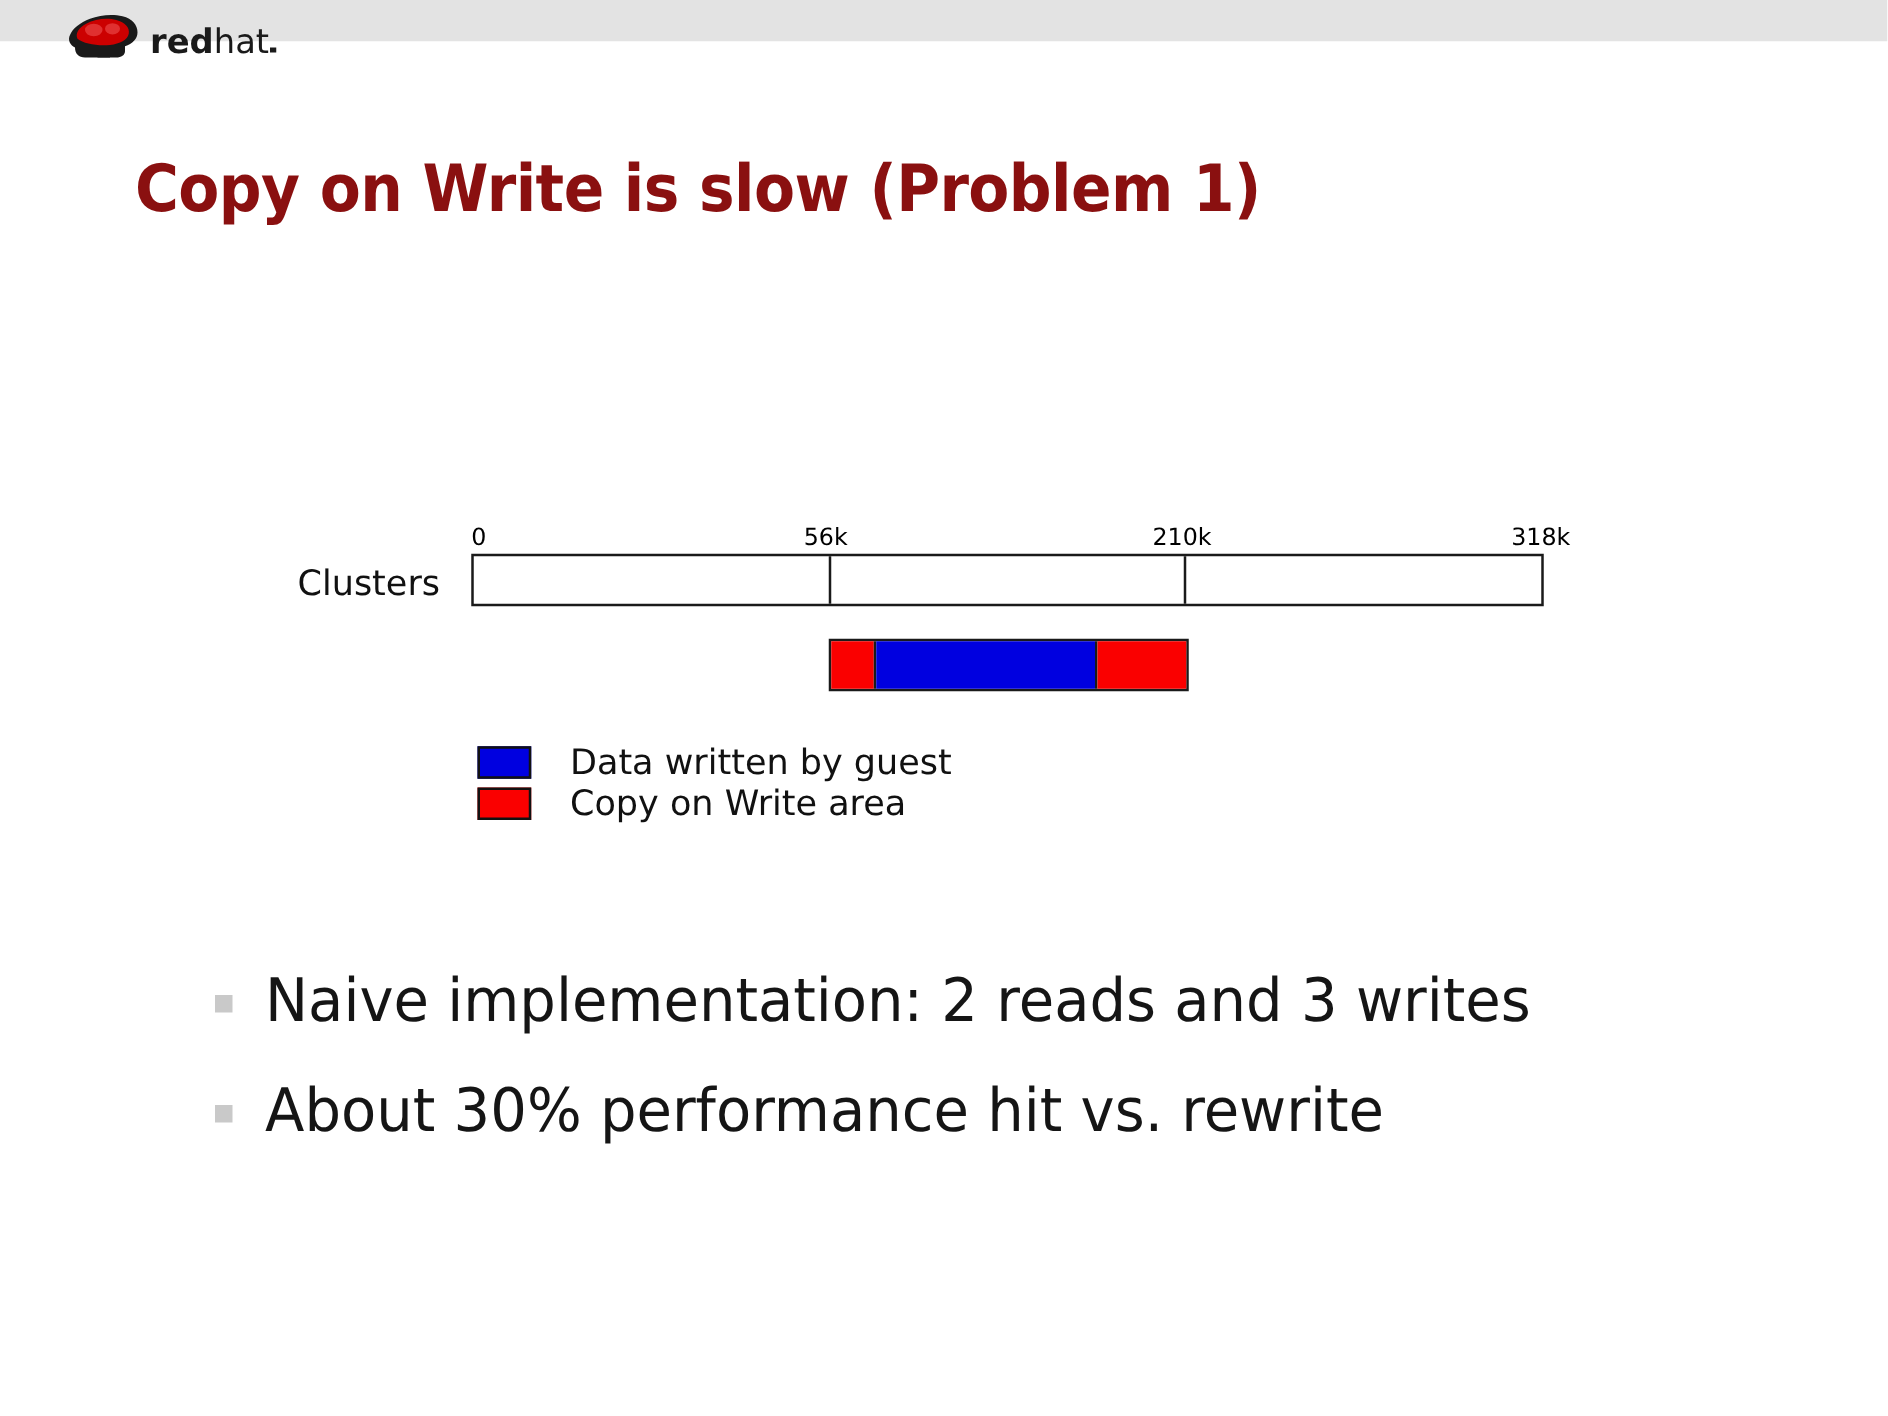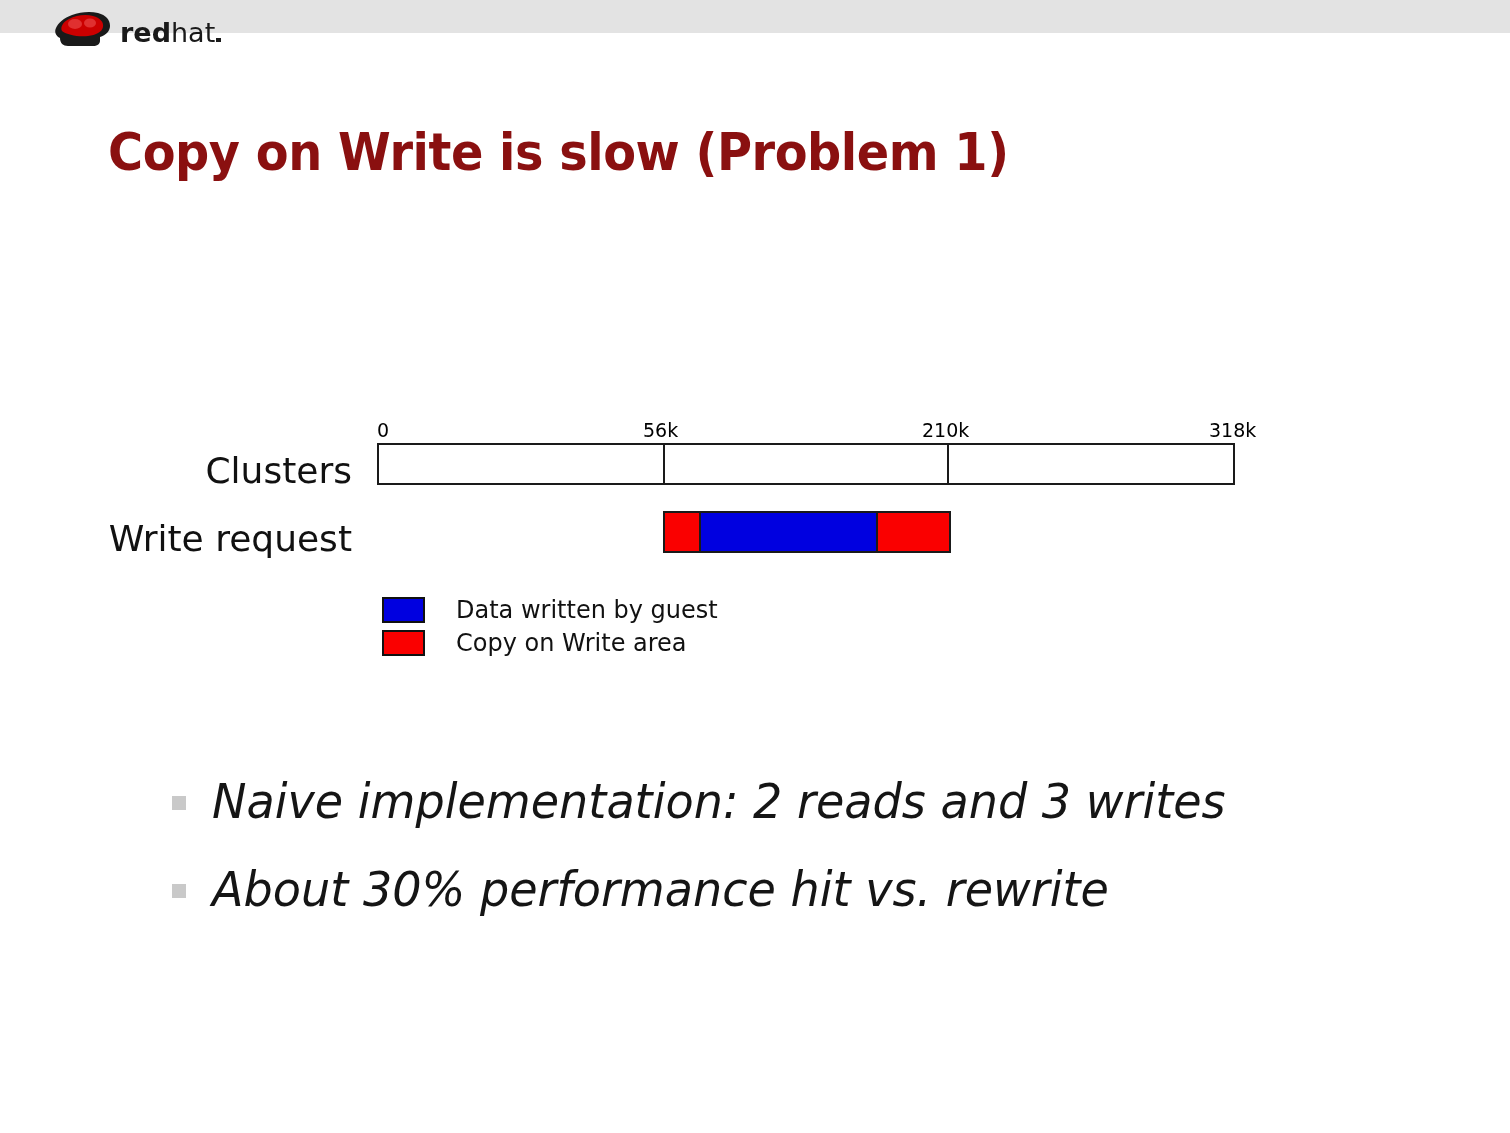--- a/index.html
+++ b/index.html
@@ -65,21 +65,21 @@
     position: absolute;
     font-family: "DejaVu Sans", sans-serif;
     font-size: 19px;
     color: #000;
     white-space: nowrap;
   }
 
   .row-label {
     position: absolute;
     font-family: "DejaVu Sans", sans-serif;
-    font-size: 36px;
+    font-size: 28px;
     color: #111;
     white-space: nowrap;
     text-align: right;
   }
 
   #clusters-bar {
     position: absolute;
     left: 377px;
     top: 443px;
     width: 858px;
@@ -124,32 +124,31 @@
   .legend-swatch {
     width: 43px;
     height: 26px;
     border: 2px solid #111;
     box-sizing: border-box;
     flex: 0 0 auto;
   }
   .legend-text {
     margin-left: 31px;
     font-family: "DejaVu Sans", sans-serif;
-    font-size: 24px;
+    font-size: 28px;
     color: #111;
     white-space: nowrap;
   }
 
   
   #bullets {
     position: absolute;
     left: 172px;
     top: 770px;
     width: 1200px;
-    font-style: italic;
   }
   .bullet-item {
     display: flex;
     align-items: flex-start;
     margin-bottom: 26px;
   }
   .bullet-marker {
     width: 14px;
     height: 14px;
     background: #c9c9c9;
@@ -192,21 +191,20 @@
 <div id="slide-title">Copy on Write is slow (Problem 1)</div>
 
 <div id="diagram">
 
   <div class="axis-label" style="left:377px; top:419px;">0</div>
   <div class="axis-label" style="left:643px; top:419px;">56k</div>
   <div class="axis-label" style="left:922px; top:419px;">210k</div>
   <div class="axis-label" style="left:1209px; top:419px;">318k</div>
 
   <div class="row-label" style="left:0px; top:450px; width:352px;">Clusters</div>
-  <div class="row-label" style="left:0px; top:518px; width:352px;">Write request</div>
 
   <div id="clusters-bar">
     <div class="cluster-divider" style="left:284px;"></div>
     <div class="cluster-divider" style="left:568px;"></div>
   </div>
 
   <div id="write-bar">
     <div class="seg-cow" style="width:34px;"></div>
     <div class="seg-div"></div>
     <div class="seg-guest" style="flex:1 1 auto;"></div>

